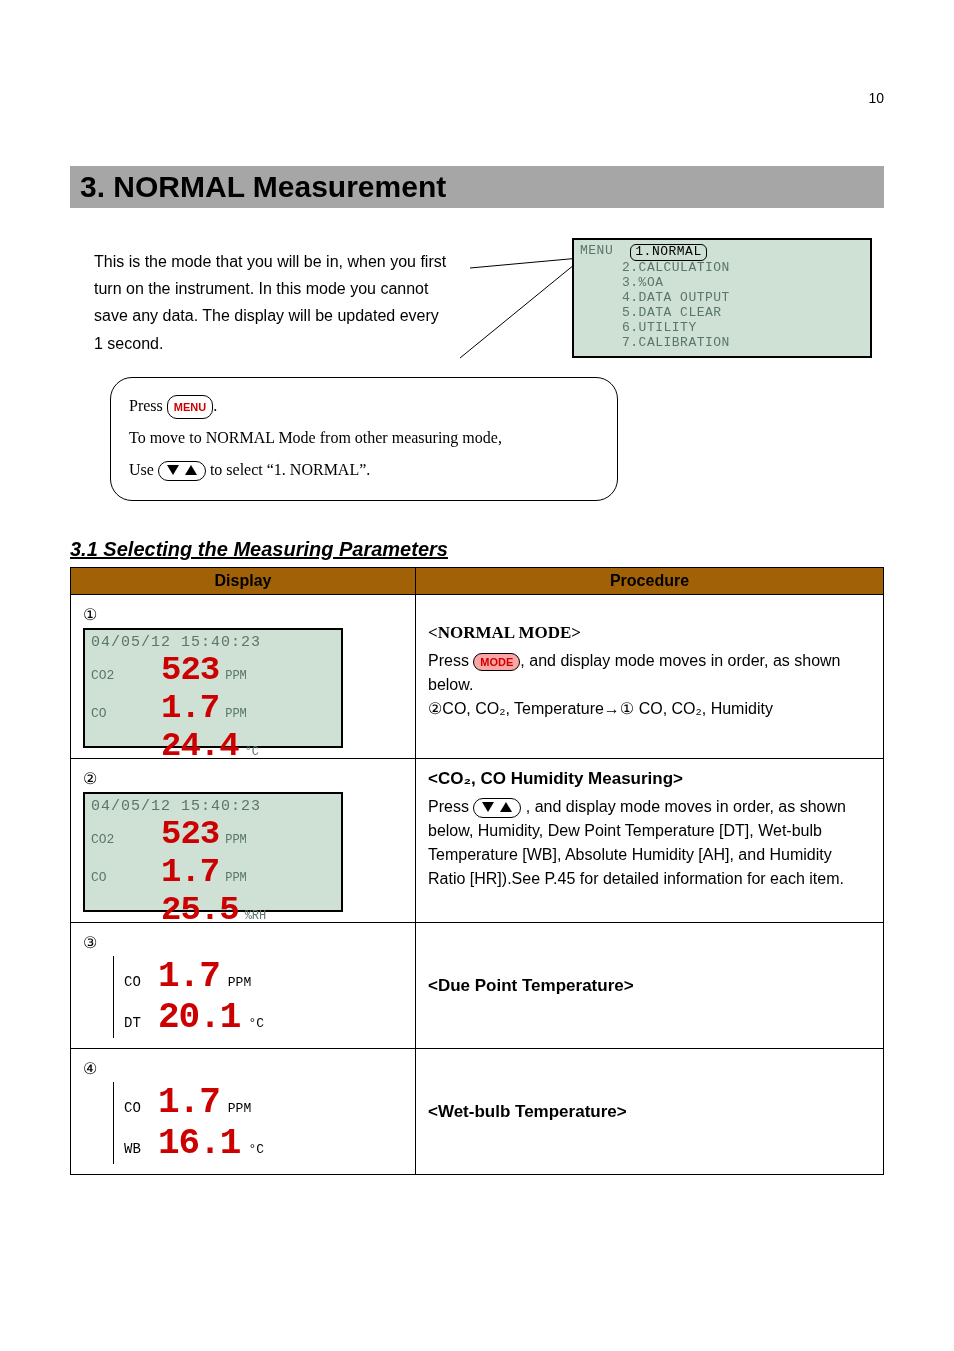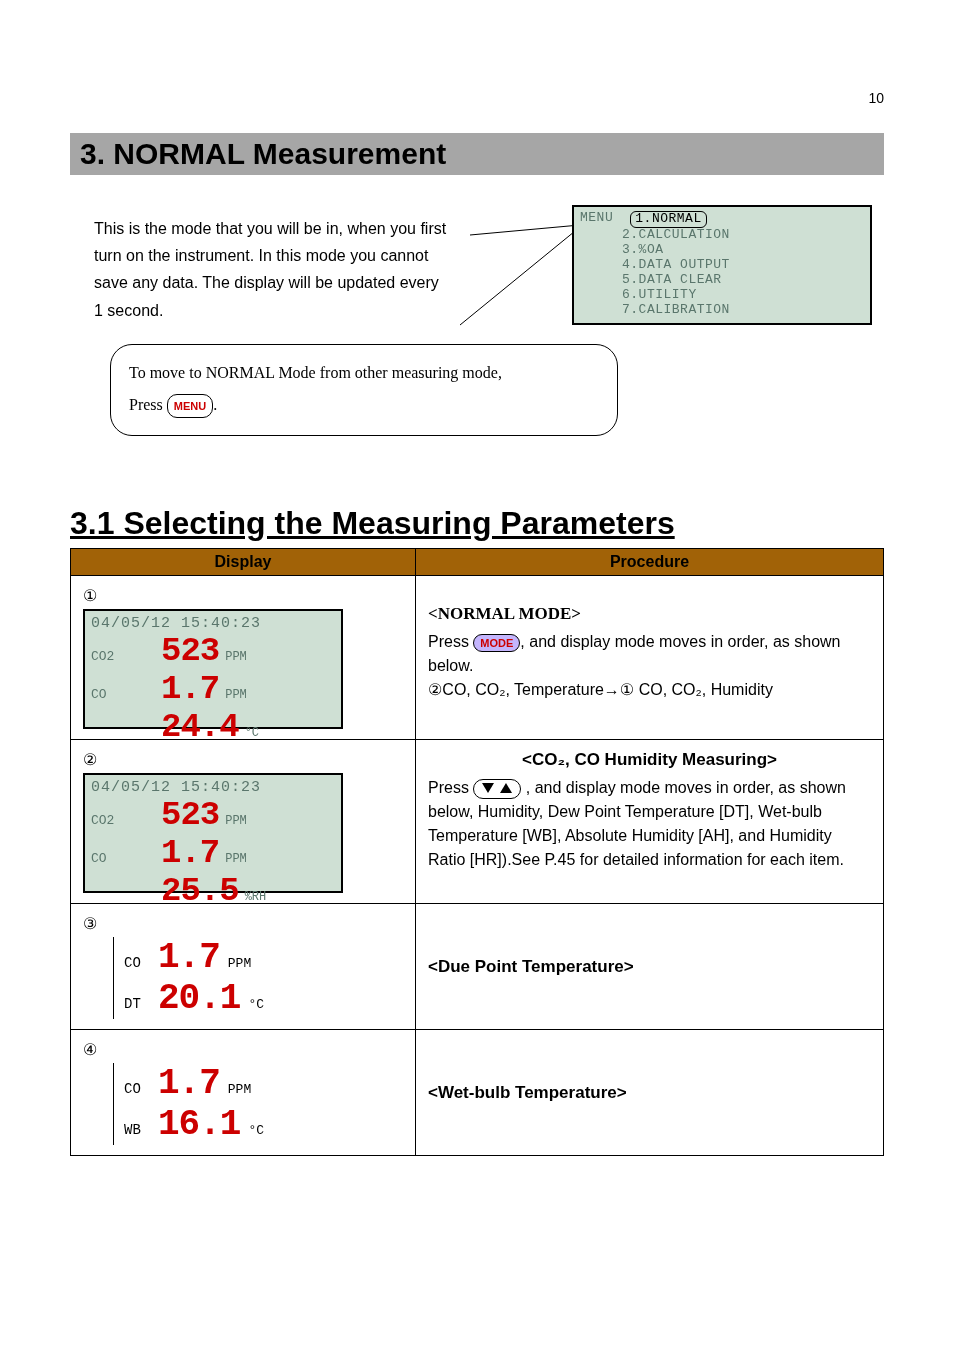--- a/index.html
+++ b/index.html
@@ -5,21 +5,21 @@
   body {
     margin: 0;
     padding: 0;
     background: #fff;
     font-family: "Times New Roman", serif;
     color: #000;
     width: 954px;
   }
   .page {
     position: relative;
-    padding: 33px 70px 40px 70px;
+    padding: 66px 70px 40px 70px;
     box-sizing: border-box;
   }
   .page-number {
     position: absolute;
     top: 90px;
     right: 70px;
     font-size: 14px;
     font-family: Arial, sans-serif;
   }
   .section-heading {
@@ -105,23 +105,24 @@
     border: 1.5px solid #000;
     border-radius: 14px;
     padding: 1px 6px;
     background: #fff;
   }
   .btn-updown svg { display: block; }
   .subsection {
     margin-top: 30px;
     font-family: Arial, sans-serif;
     font-weight: bold;
-    font-size: 32px;
+    font-size: 20px;
     text-decoration: underline;
     color: #000;
+    font-style: italic;
   }
   table.proc {
     width: 100%;
     border-collapse: collapse;
     margin-top: 6px;
     font-family: Arial, sans-serif;
     font-size: 16px;
   }
   table.proc th {
     border: 1.5px solid #000;
@@ -180,21 +181,21 @@
   .btn-mode {
     display: inline-block;
     vertical-align: middle;
     border: 1.5px solid #000;
     border-radius: 10px;
     padding: 0 6px;
     font-family: Arial, sans-serif;
     font-size: 11px;
     font-weight: bold;
     color: #c00;
-    background: #c4b5fd;
+    background: #fca5a5;
   }
   .leader-lines {
     position: absolute;
     pointer-events: none;
   }
 </style>
 </head>
 <body>
 
 <div class="page">
@@ -223,24 +224,34 @@
       <span class="sel">1.NORMAL</span><br>
       <span class="menu-label">&nbsp;</span><span>2.CALCULATION</span><br>
       <span class="menu-label">&nbsp;</span><span>3.%OA</span><br>
       <span class="menu-label">&nbsp;</span><span>4.DATA OUTPUT</span><br>
       <span class="menu-label">&nbsp;</span><span>5.DATA CLEAR</span><br>
       <span class="menu-label">&nbsp;</span><span>6.UTILITY</span><br>
       <span class="menu-label">&nbsp;</span><span>7.CALIBRATION</span>
     </div>
 
     <div class="callout-bubble">
-      <div>To move to NORMAL Mode from other measuring mode,</div>
       <div>
         <span>Press </span>
         <span class="btn-menu">MENU</span><span>.</span>
+      </div>
+      <div>To move to NORMAL Mode from other measuring mode,</div>
+      <div>
+        <span>Use </span>
+        <span class="btn-updown">
+          <svg width="34" height="16" viewBox="0 0 34 16">
+            <polygon points="2,2 14,2 8,12" fill="#000"></polygon>
+            <polygon points="20,12 32,12 26,2" fill="#000"></polygon>
+          </svg>
+        </span>
+        <span>  to select  “1. NORMAL”.</span>
       </div>
     </div>
   </div>
 
   <div class="subsection">3.1 Selecting the Measuring Parameters</div>
 
   <table class="proc">
     <tbody>
         <tr>
       <th class="display-col">Display</th>
@@ -297,21 +308,21 @@
                 <span class="unit">PPM</span>
               </div>
           <div class="row">
                 <span class="lab"></span>
                 <span class="big">25.5</span>
                 <span class="unit">%RH</span>
               </div>
         </div>
       </td>
       <td>
-        <div class="proc-title" style="font-family:Arial,sans-serif;text-align:center;">&lt;CO₂, CO Humidity Measuring&gt;</div>
+        <div class="proc-title" style="font-family:Arial,sans-serif;">&lt;CO₂, CO Humidity Measuring&gt;</div>
         <div class="proc-body">
           <span>Press </span>
           <span class="btn-updown">
             <svg width="34" height="16" viewBox="0 0 34 16">
               <polygon points="2,2 14,2 8,12" fill="#000"></polygon>
               <polygon points="20,12 32,12 26,2" fill="#000"></polygon>
             </svg>
           </span><span> , and display mode moves in order, as shown below, Humidity, Dew Point Temperature [DT], Wet-bulb Temperature [WB], Absolute Humidity [AH], and Humidity Ratio [HR]).See P.45 for detailed information for each item.</span>
         </div>
       </td>

